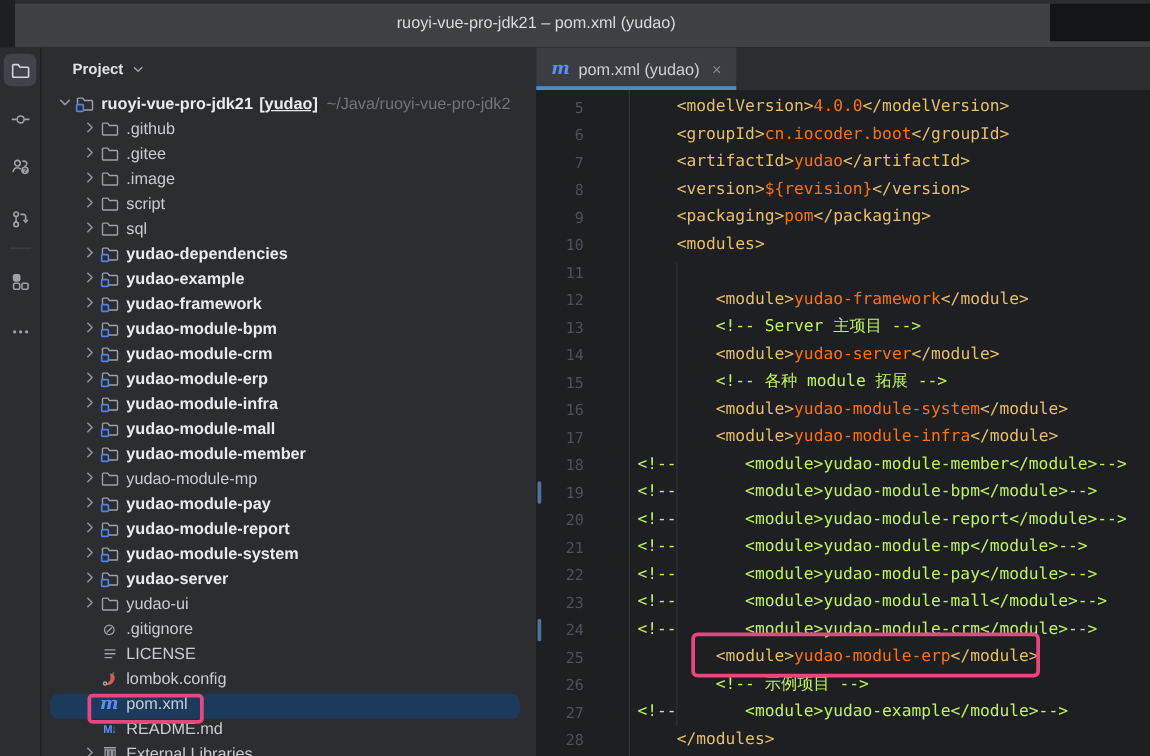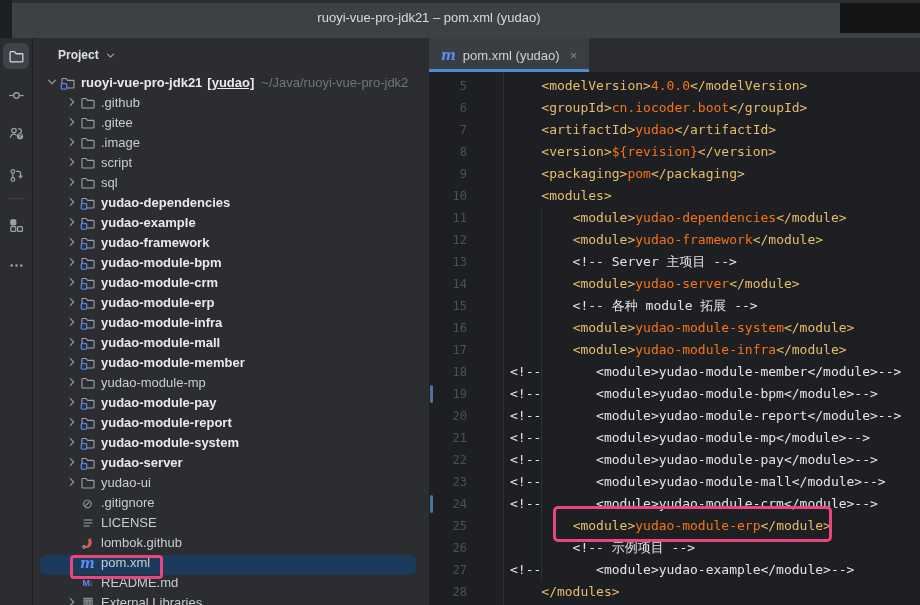--- a/index.html
+++ b/index.html
@@ -58,21 +58,21 @@
                  font:13px/22px "DejaVu Sans Mono",monospace; }
   .gutter-border { position:absolute; left:74px; top:0; bottom:0; width:1px; background:#2e3136; }
   .indent-guide { position:absolute; left:112px; top:138px; width:1px; height:371px; background:#2c2f34; }
   .code-lines { position:absolute; top:3px; left:0; right:0; }
   .code-row { position:relative; height:22px; white-space:pre; }
   .num { position:absolute; left:0; top:0; width:38px; text-align:right; color:#4b5059; font-size:12px; }
   .chg { position:absolute; left:1px; top:2px; width:3px; height:18px; border-radius:2px; background:#4f7396; }
   .code-text { position:absolute; left:81px; top:0; }
   .seg-t { color:#e8bf6a; }
   .seg-p { color:#f97316; }
-  .seg-c { color:#e5e5e5; }
+  .seg-c { color:#bef264; }
   .code-annotation { position:absolute; left:124px; top:434px; width:279px; height:36px;
                      border:3px solid #e8467f; border-radius:5px; pointer-events:none; }
 </style>
 </head>
 <body>
 
 <div class="titlebar">
   <div class="top-strip"></div>
   <div class="title-text">ruoyi-vue-pro-jdk21 – pom.xml (yudao)</div>
   <div class="camera-box"></div>
@@ -448,21 +448,21 @@
         <div class="tree-row depth1">
           <span class="chev"></span>
           <span class="ticon">
             <svg width="15" height="15" viewBox="0 0 16 16">
               <path d="M10.8 3.2c1.5 1 2.1 2.9 1.6 5-.6 2.6-2.7 4.4-5.4 4.7-1.7.2-3.1-.4-3.8-1.5 1.9.4 3.6-.2 4.7-1.6 1-1.3 1.4-3.1 1-5-.1-.6-.3-1.1-.6-1.6z" fill="#dd5b52"></path>
               <path d="M10.3 3.4c.3-.9 1.1-1.4 2.1-1.4-.2.9-.9 1.5-1.8 1.6z" fill="#59a05a"></path>
               <circle cx="4.3" cy="11.6" r="1.9" fill="#9da1a8"></circle>
               <circle cx="4.3" cy="11.6" r=".7" fill="#2b2d30"></circle>
             </svg>
           </span>
-          <span class="tlabel">lombok.github</span>
+          <span class="tlabel">lombok.config</span>
         </div>
         <div class="tree-row depth1 selected">
           <span class="chev"></span>
           <span class="ticon">
             <span class="mvn">m</span>
           </span>
           <span class="tlabel">pom.xml</span>
         </div>
         <div class="tree-row depth1">
           <span class="chev"></span>
@@ -502,21 +502,21 @@
     <div class="editor-body">
       <div class="gutter-border"></div>
       <div class="indent-guide"></div>
       <div class="code-lines">
           <div class="code-row"><span class="num">5</span><span class="code-text"><span class="seg-p">    </span><span class="seg-t">&lt;modelVersion&gt;</span><span class="seg-p">4.0.0</span><span class="seg-t">&lt;/modelVersion&gt;</span></span></div>
           <div class="code-row"><span class="num">6</span><span class="code-text"><span class="seg-p">    </span><span class="seg-t">&lt;groupId&gt;</span><span class="seg-p">cn.iocoder.boot</span><span class="seg-t">&lt;/groupId&gt;</span></span></div>
           <div class="code-row"><span class="num">7</span><span class="code-text"><span class="seg-p">    </span><span class="seg-t">&lt;artifactId&gt;</span><span class="seg-p">yudao</span><span class="seg-t">&lt;/artifactId&gt;</span></span></div>
           <div class="code-row"><span class="num">8</span><span class="code-text"><span class="seg-p">    </span><span class="seg-t">&lt;version&gt;</span><span class="seg-p">${revision}</span><span class="seg-t">&lt;/version&gt;</span></span></div>
           <div class="code-row"><span class="num">9</span><span class="code-text"><span class="seg-p">    </span><span class="seg-t">&lt;packaging&gt;</span><span class="seg-p">pom</span><span class="seg-t">&lt;/packaging&gt;</span></span></div>
           <div class="code-row"><span class="num">10</span><span class="code-text"><span class="seg-p">    </span><span class="seg-t">&lt;modules&gt;</span></span></div>
-          <div class="code-row"><span class="num">11</span><span class="code-text"><span class="seg-p">        </span><span class="seg-t">&lt;module&gt;</span><span class="seg-p">yudao-dependencies</span><span class="seg-t">&lt;/module&gt;</span></span></div>
+          <div class="code-row"><span class="num">11</span></div>
           <div class="code-row"><span class="num">12</span><span class="code-text"><span class="seg-p">        </span><span class="seg-t">&lt;module&gt;</span><span class="seg-p">yudao-framework</span><span class="seg-t">&lt;/module&gt;</span></span></div>
           <div class="code-row"><span class="num">13</span><span class="code-text"><span class="seg-c">        &lt;!-- Server 主项目 --&gt;</span></span></div>
           <div class="code-row"><span class="num">14</span><span class="code-text"><span class="seg-p">        </span><span class="seg-t">&lt;module&gt;</span><span class="seg-p">yudao-server</span><span class="seg-t">&lt;/module&gt;</span></span></div>
           <div class="code-row"><span class="num">15</span><span class="code-text"><span class="seg-c">        &lt;!-- 各种 module 拓展 --&gt;</span></span></div>
           <div class="code-row"><span class="num">16</span><span class="code-text"><span class="seg-p">        </span><span class="seg-t">&lt;module&gt;</span><span class="seg-p">yudao-module-system</span><span class="seg-t">&lt;/module&gt;</span></span></div>
           <div class="code-row"><span class="num">17</span><span class="code-text"><span class="seg-p">        </span><span class="seg-t">&lt;module&gt;</span><span class="seg-p">yudao-module-infra</span><span class="seg-t">&lt;/module&gt;</span></span></div>
           <div class="code-row"><span class="num">18</span><span class="code-text"><span class="seg-c">&lt;!--       &lt;module&gt;yudao-module-member&lt;/module&gt;--&gt;</span></span></div>
           <div class="code-row"><span class="chg"></span><span class="num">19</span><span class="code-text"><span class="seg-c">&lt;!--       &lt;module&gt;yudao-module-bpm&lt;/module&gt;--&gt;</span></span></div>
           <div class="code-row"><span class="num">20</span><span class="code-text"><span class="seg-c">&lt;!--       &lt;module&gt;yudao-module-report&lt;/module&gt;--&gt;</span></span></div>
           <div class="code-row"><span class="num">21</span><span class="code-text"><span class="seg-c">&lt;!--       &lt;module&gt;yudao-module-mp&lt;/module&gt;--&gt;</span></span></div>

